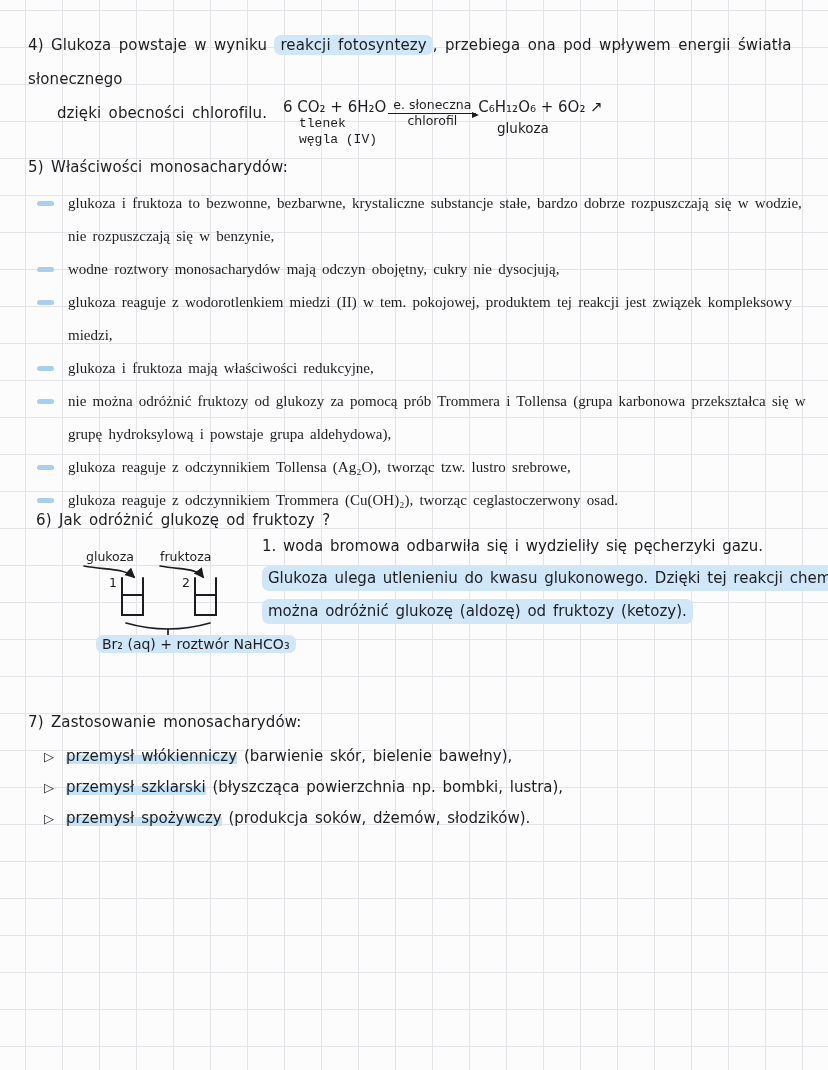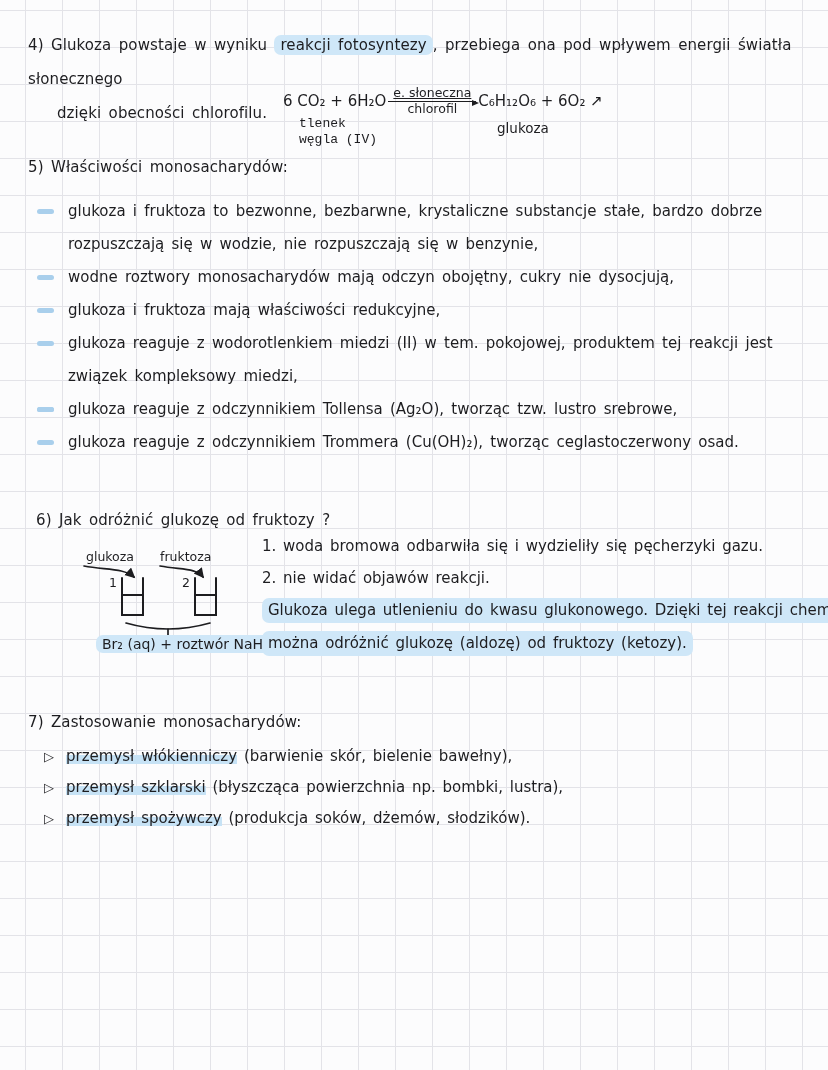--- a/index.html
+++ b/index.html
@@ -19,21 +19,21 @@
   .indent{padding-left:29px;}
   .hl{background:#cfe7f8;border-radius:7px;padding:1px 6px;}
   .ul-hl{
     background-image:linear-gradient(#c6e2f5,#c6e2f5);
     background-repeat:no-repeat;background-size:100% 9px;background-position:0 88%;
   }
   
   .equation{left:283px;top:86px;width:350px;height:62px;font-size:15px;}
   .eq-row{display:flex;align-items:center;gap:2px;white-space:nowrap;}
   .rxn-arrow{display:flex;flex-direction:column;align-items:center;font-size:12.5px;line-height:14px;}
-  .arrow-top{border-bottom:1.7px solid #1d1d20;padding:0 5px 1px;position:relative;text-decoration:underline;}
+  .arrow-top{border-bottom:1.7px solid #1d1d20;padding:12px 5px 1px;position:relative;}
   .arrow-top::after{
     content:"";position:absolute;right:-3px;bottom:-4.7px;width:0;height:0;
     border-left:7px solid #1d1d20;border-top:3.6px solid transparent;border-bottom:3.6px solid transparent;
   }
   .eq-sub1{position:absolute;left:16px;top:30px;font-size:13px;line-height:16px;font-family:Liberation Mono, monospace;}
   .eq-sub2{position:absolute;left:214px;top:34px;font-size:13.5px;}
   
   .sec5{left:28px;top:150px;width:782px;}
   .b-item{position:relative;padding-left:40px;font-size:15px;line-height:33px;word-spacing:2.5px;}
   .dash{position:absolute;left:9px;top:14px;width:17px;height:5px;border-radius:3px;background:#a9cfec;}
@@ -76,26 +76,26 @@
     <div>węgla (IV)</div>
   </div>
   <div class="abs eq-sub2">glukoza</div>
 </div>
 
 <div class="abs sec5">
   <div class="line">
     <span>5)</span>
     <span>Właściwości monosacharydów:</span>
   </div>
-  <div style="margin-top:11px;">
+  <div style="margin-top:3px;font-family:Liberation Serif, serif;">
     <div class="b-item"><span class="dash"></span><span>glukoza i fruktoza to bezwonne, bezbarwne, krystaliczne substancje stałe, bardzo dobrze rozpuszczają się w wodzie, nie rozpuszczają się w benzynie,</span></div>
     <div class="b-item"><span class="dash"></span><span>wodne roztwory monosacharydów mają odczyn obojętny, cukry nie dysocjują,</span></div>
+    <div class="b-item"><span class="dash"></span><span>glukoza reaguje z wodorotlenkiem miedzi (II) w tem. pokojowej, produktem tej reakcji jest związek kompleksowy miedzi,</span></div>
     <div class="b-item"><span class="dash"></span><span>glukoza i fruktoza mają właściwości redukcyjne,</span></div>
-    <div class="b-item"><span class="dash"></span><span>glukoza reaguje z wodorotlenkiem miedzi (II) w tem. pokojowej, produktem tej reakcji jest związek kompleksowy miedzi,</span></div>
-    <div class="b-item"><span class="dash"></span></div>
+    <div class="b-item"><span class="dash"></span><span>nie można odróżnić fruktozy od glukozy za pomocą prób Trommera i Tollensa (grupa karbonowa przekształca się w grupę hydroksylową i powstaje grupa aldehydowa),</span></div>
     <div class="b-item"><span class="dash"></span><span>glukoza reaguje z odczynnikiem Tollensa (Ag₂O), tworząc tzw. lustro srebrowe,</span></div>
     <div class="b-item"><span class="dash"></span><span>glukoza reaguje z odczynnikiem Trommera (Cu(OH)₂), tworząc ceglastoczerwony osad.</span></div>
   </div>
 </div>
 
 <div class="abs line" style="left:28px;top:503px;width:600px;margin-left:8px;">
   <span>6)</span>
   <span>Jak odróżnić glukozę od fruktozy ?</span>
 </div>
 
@@ -119,21 +119,20 @@
     <path class="stroke thin" d="M 66 78 Q 108 90 150 78"></path>
     <path class="stroke thin" d="M 108 84 V 95"></path>
   </svg>
 </div>
 <div class="abs reagent">
   <span class="hl">Br₂ (aq) + roztwór NaHCO₃</span>
 </div>
 
 <div class="abs obs">
   <div>1. woda bromowa odbarwiła się i wydzieliły się pęcherzyki gazu.</div>
-  <div>2. nie widać objawów reakcji.</div>
   <div><span class="hl">Glukoza ulega utlenieniu do kwasu glukonowego. Dzięki tej reakcji chemicznej</span></div>
   <div><span class="hl">można odróżnić glukozę (aldozę) od fruktozy (ketozy).</span></div>
 </div>
 
 <div class="abs sec7">
   <div class="line">
     <span>7)</span>
     <span>Zastosowanie monosacharydów:</span>
   </div>
   <div style="padding-left:16px;margin-top:2px;">

